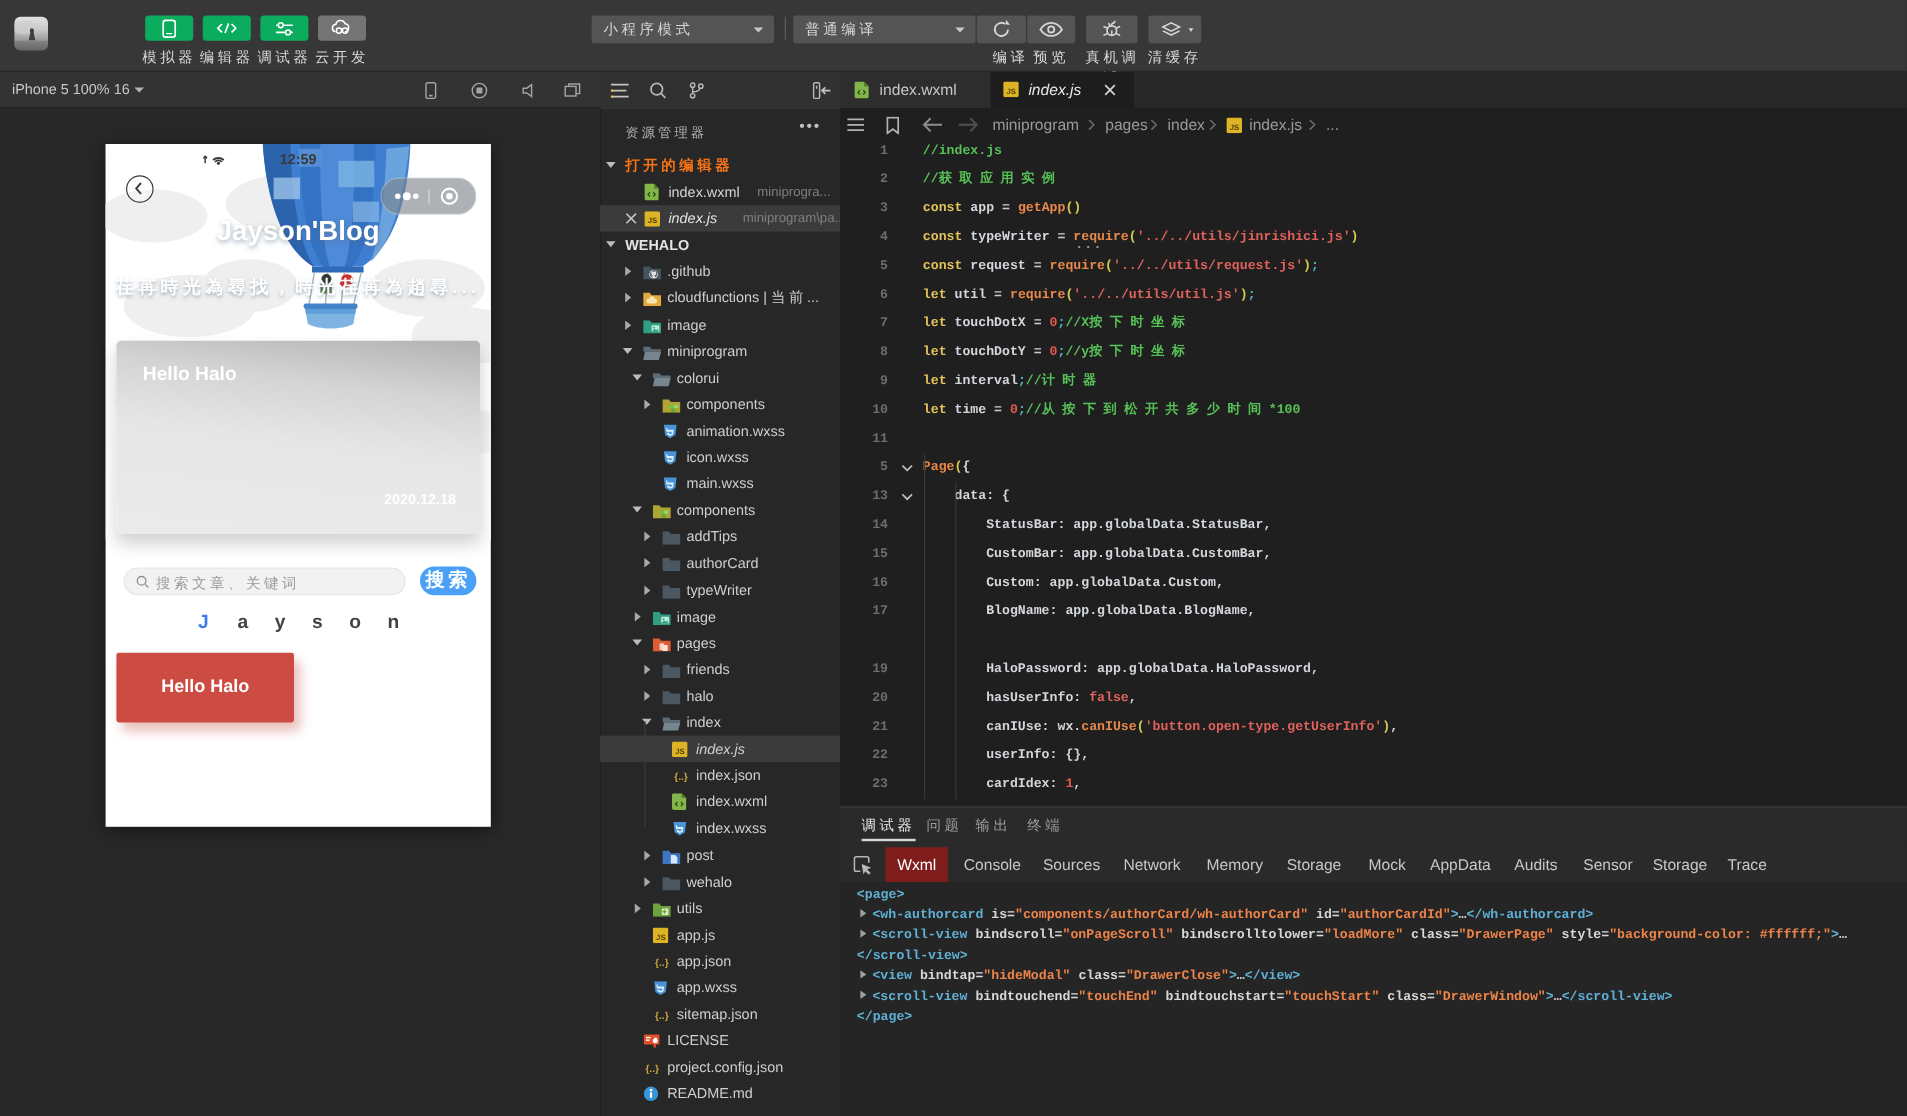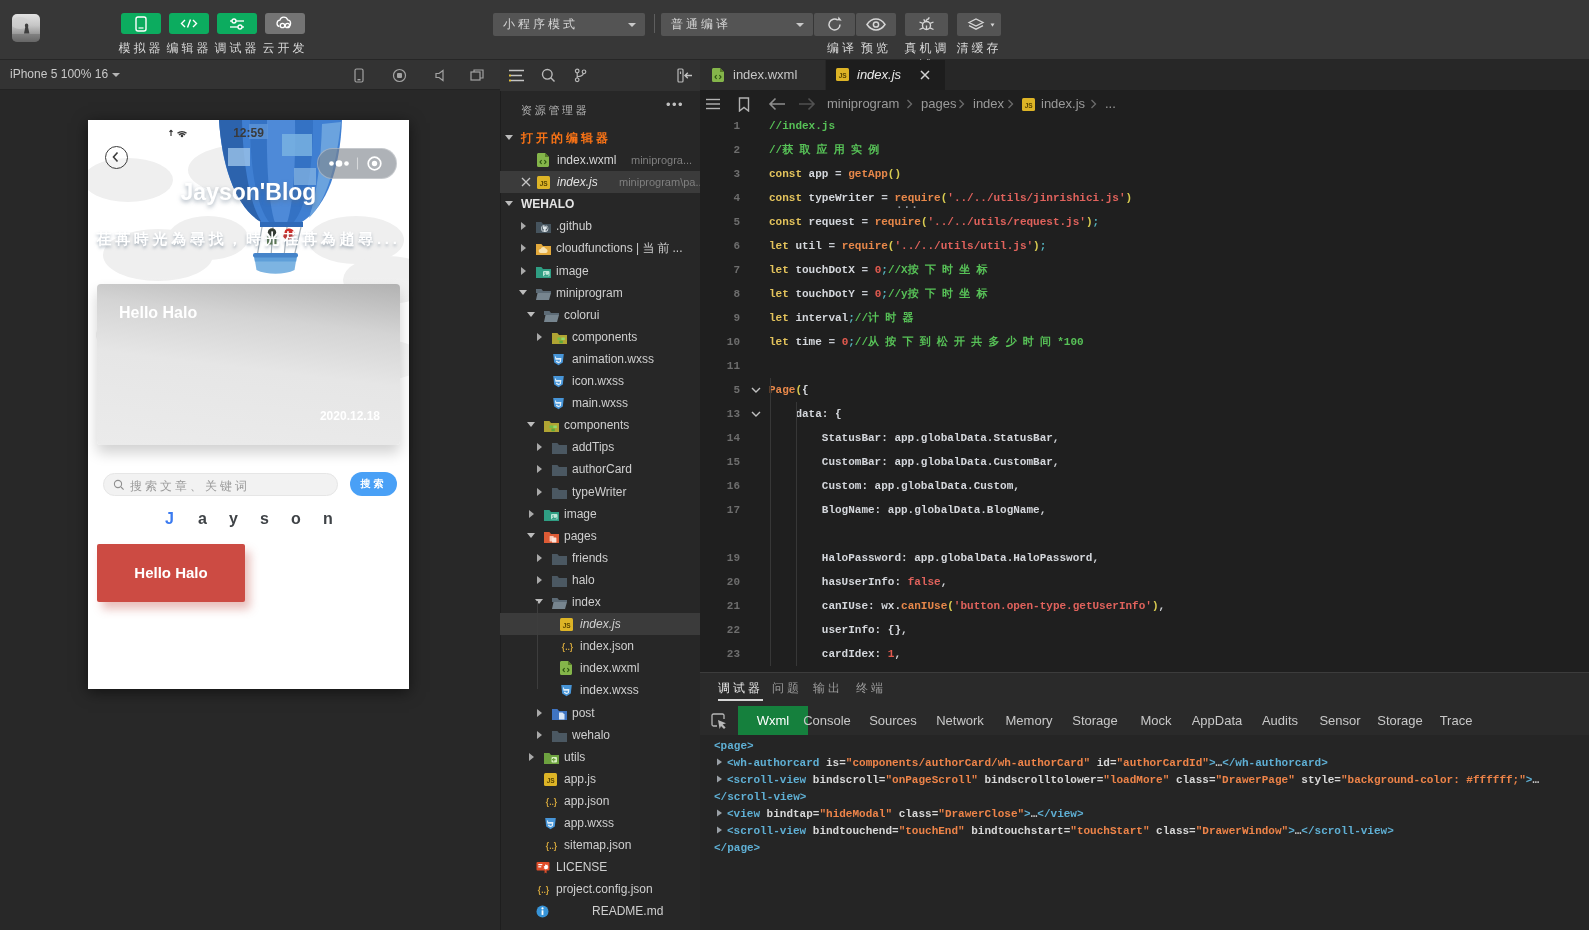--- a/index.html
+++ b/index.html
@@ -193,21 +193,21 @@
       <div style="position:absolute;left:22px;top:20px;font-size:16px;font-weight:bold;color:#fff">Hello Halo</div>
       <div style="position:absolute;right:20px;bottom:22px;font-size:12px;font-weight:bold;color:#fff">2020.12.18</div>
     </div>
     <div style="position:absolute;left:15px;top:353px;width:235px;height:23px;border-radius:11.5px;background:#f2f2f2;border:1px solid #e6e6e6">
       <svg style="position:absolute;left:9px;top:5px" width="12" height="12" viewBox="0 0 12 12">
           <circle cx="5" cy="5" r="3.6" fill="none" stroke="#8f8f8f" stroke-width="1.1"></circle>
           <line x1="8" y1="8" x2="10.6" y2="10.6" stroke="#8f8f8f" stroke-width="1.1"></line>
         </svg>
       <span style="position:absolute;left:26px;top:4px;font-size:12px;color:#9b9b9b;letter-spacing:3px">搜索文章、关键词</span>
     </div>
-    <div style="position:absolute;left:262px;top:352px;width:47px;height:24px;border-radius:12px;background:#49a0f6;color:#fff;font-size:10px;font-weight:bold;text-align:center;line-height:24px;letter-spacing:3px">搜索</div>
+    <div style="position:absolute;left:262px;top:352px;width:47px;height:24px;border-radius:12px;background:#49a0f6;color:#fff;font-size:16px;font-weight:bold;text-align:center;line-height:24px;letter-spacing:3px">搜索</div>
     <div style="position:absolute;left:0px;top:390px;width:321px;height:18px;font-size:16px;font-weight:bold;color:#3f4347">
       <span style="position:absolute;left:77px;color:#3b7bf0">J</span>
         <span style="position:absolute;left:110px">a</span>
         <span style="position:absolute;left:141px">y</span>
         <span style="position:absolute;left:172px">s</span>
         <span style="position:absolute;left:203px">o</span>
         <span style="position:absolute;left:235px">n</span>
     </div>
     <div style="position:absolute;left:9px;top:424px;width:148px;height:58px;background:#cc4b43;border-radius:2px;box-shadow:5px 7px 10px rgba(190,70,60,.35);color:#fff;font-size:15px;font-weight:bold;text-align:center;line-height:58px">Hello Halo</div>
   </div>
@@ -512,21 +512,21 @@
             <text x="7.5" y="10" font-size="8.5" font-weight="bold" text-anchor="middle" fill="#cfa33c" font-family="Liberation Sans">{..}</text>
           </svg></span>
         <span class="txt" style="left:56px;">project.config.json</span>
       </div>
 <div class="trow" style="top:840.4px">
         <span class="ico" style="left:36px"><svg width="13" height="13" viewBox="0 0 13 13">
             <circle cx="6.5" cy="6.5" r="6" fill="#3794d8"></circle>
             <rect x="5.6" y="5.3" width="1.8" height="4.6" fill="#fff"></rect>
             <circle cx="6.5" cy="3.4" r="1.1" fill="#fff"></circle>
           </svg></span>
-        <span class="txt" style="left:56px;margin-left:36px;">README.md</span>
+        <span class="txt" style="left:56px;">README.md</span>
       </div>
 <div style="position:absolute;left:36.5px;top:541px;width:1px;height:88px;background:#3d3d3d"></div>
 </div>
 </div>
 <div id="editor">
   <div id="tabbar">
     <div class="tab" style="left:0;width:125px;background:#2d2d2d;color:#c6c6c6">
       <svg style="position:absolute;left:12px;top:8px" width="12" height="14" viewBox="0 0 12 14">
           <path d="M0 1.5C0 .7.7 0 1.5 0H8l4 4v8.5c0 .8-.7 1.5-1.5 1.5h-9A1.5 1.5 0 0 1 0 12.5z" fill="#84b54a"></path>
           <path d="M8 0l4 4H8z" fill="#567c26"></path>
@@ -621,21 +621,21 @@
       <div class="dtab1" style="left:18px;color:#e8e8e8;border-bottom:2px solid #d8d8d8;height:28px"><span style="letter-spacing:3px">调试器</span></div>
 <div class="dtab1" style="left:72px"><span style="letter-spacing:3px">问题</span></div>
 <div class="dtab1" style="left:113px"><span style="letter-spacing:3px">输出</span></div>
 <div class="dtab1" style="left:156px"><span style="letter-spacing:3px">终端</span></div>
     </div>
   <div id="dbar2">
       <svg style="position:absolute;left:11px;top:7px" width="16" height="16" viewBox="0 0 16 16">
         <path d="M13 6V2.5A1.5 1.5 0 0 0 11.5 1h-9A1.5 1.5 0 0 0 1 2.5v9A1.5 1.5 0 0 0 2.5 13H6" fill="none" stroke="#b8b8b8" stroke-width="1.3"></path>
         <path d="M7 7l8 3.2-3.4 1.4 3 3-1.6 1.4-3-3L8.6 16z" fill="#b8b8b8"></path>
       </svg>
-      <div class="dtab2" style="left:38px;width:70px;background:#15803d;color:#fff">Wxml</div>
+      <div class="dtab2" style="left:38px;width:52px;background:#7f1d1d;color:#fff">Wxml</div>
       <div class="dtab2" style="left:87px;width:80px">Console</div>
       <div class="dtab2" style="left:153px;width:80px">Sources</div>
       <div class="dtab2" style="left:220px;width:80px">Network</div>
       <div class="dtab2" style="left:293px;width:72px">Memory</div>
       <div class="dtab2" style="left:351px;width:88px">Storage</div>
       <div class="dtab2" style="left:428px;width:56px">Mock</div>
       <div class="dtab2" style="left:477px;width:80px">AppData</div>
       <div class="dtab2" style="left:544px;width:72px">Audits</div>
       <div class="dtab2" style="left:604px;width:72px">Sensor</div>
       <div class="dtab2" style="left:660px;width:80px">Storage</div>

